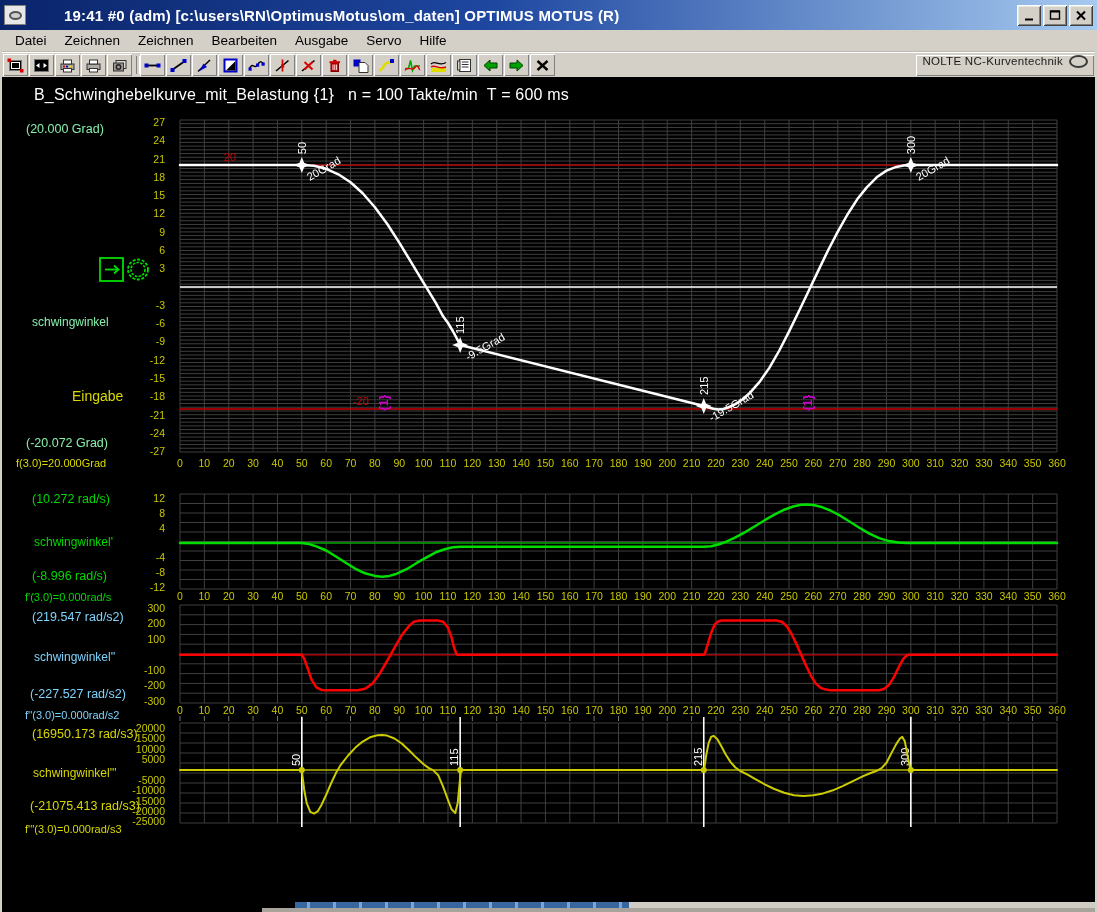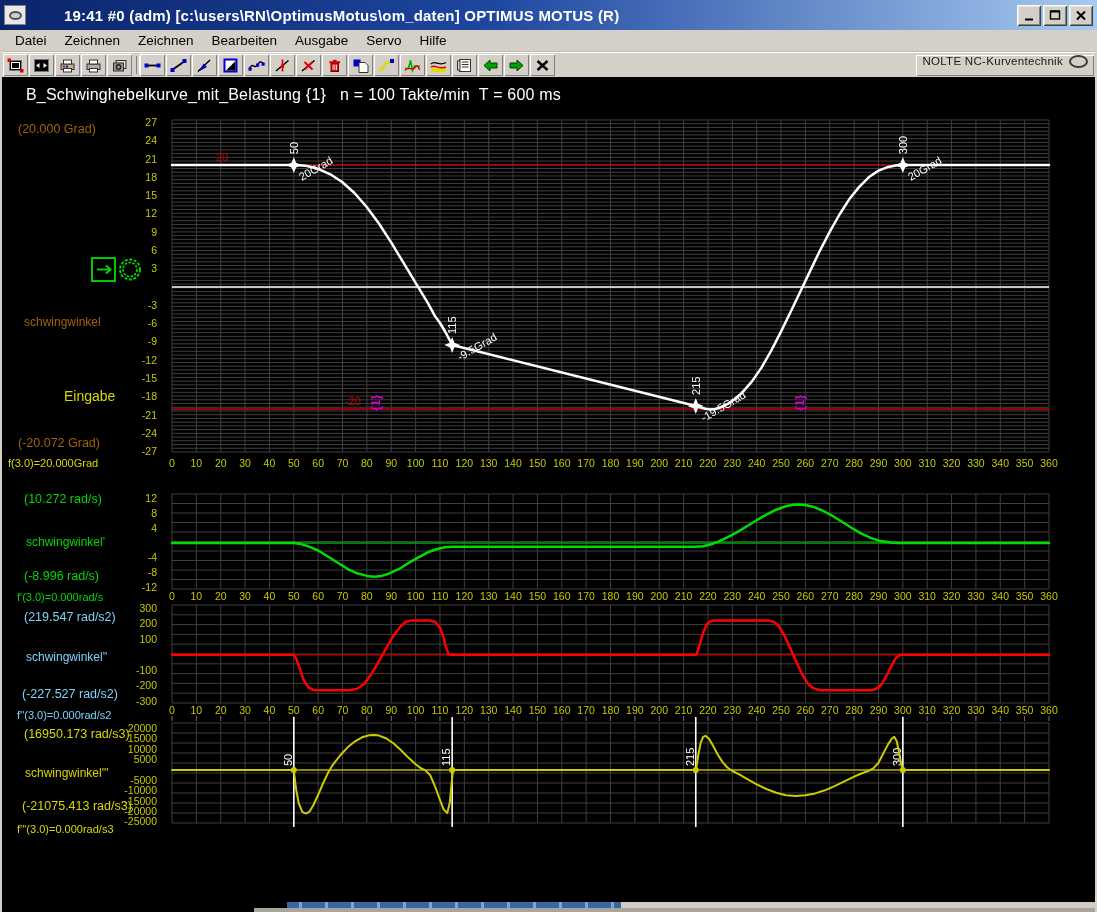--- a/index.html
+++ b/index.html
@@ -34,24 +34,24 @@
   .tsep{width:7px;height:20px;flex:0 0 auto;position:relative;}
   .tsep::before{content:"";position:absolute;left:3px;top:1px;bottom:1px;width:2px;
     border-left:1px solid #808080;border-right:1px solid #fff;}
   .brand{margin-left:auto;margin-right:3px;height:21px;background:#d4d0c8;
     box-shadow:inset 1px 1px 0 #fff, inset -1px -1px 0 #808080;
     display:flex;align-items:flex-start;padding:0 6px;gap:6px;}
   .brand span.txt{font-size:11.5px;color:#1a1a1a;white-space:nowrap;letter-spacing:.3px;}
   .brand .ring{width:19px;height:13px;border:2px solid #3a3a3a;border-radius:50%;display:block;}
 
   
-  .canvas{position:absolute;left:4px;top:77px;width:1084px;height:835px;background:#000;border-radius:18px;}
+  .canvas{position:absolute;left:12px;top:77px;width:1084px;height:835px;background:#000;border-radius:18px;}
   .chart-title{position:absolute;left:22px;top:9px;color:#fff;font-size:16px;letter-spacing:.2px;white-space:pre;}
   .lbl{position:absolute;white-space:nowrap;}
-  .white{color:#a16207}.green{color:#00d800}.red{color:#7dd3fc}.yellow{color:#d8d800}
+  .white{color:#86efac}.green{color:#00d800}.red{color:#7dd3fc}.yellow{color:#d8d800}
   .sz12{font-size:12.5px}.sz15{font-size:12px}.sz14{font-size:14px}.sz11{font-size:11px}
   #plot-svg{position:absolute;left:0;top:0;}
   .green-icons{position:absolute;left:86px;top:178px;}
 
   .sliver{position:absolute;}
   .sliver.blue{left:283px;top:825px;width:334px;height:6px;
     background:repeating-linear-gradient(90deg,#38679f 0 12px,#7da4d4 12px 15px,#38679f 15px 26px);}
   .sliver.lgray{left:617px;top:825px;width:480px;height:6px;background:#cfccc4;}
   .sliver.bgray{left:250px;top:831px;width:847px;height:4px;background:#a8a49c;}
 

